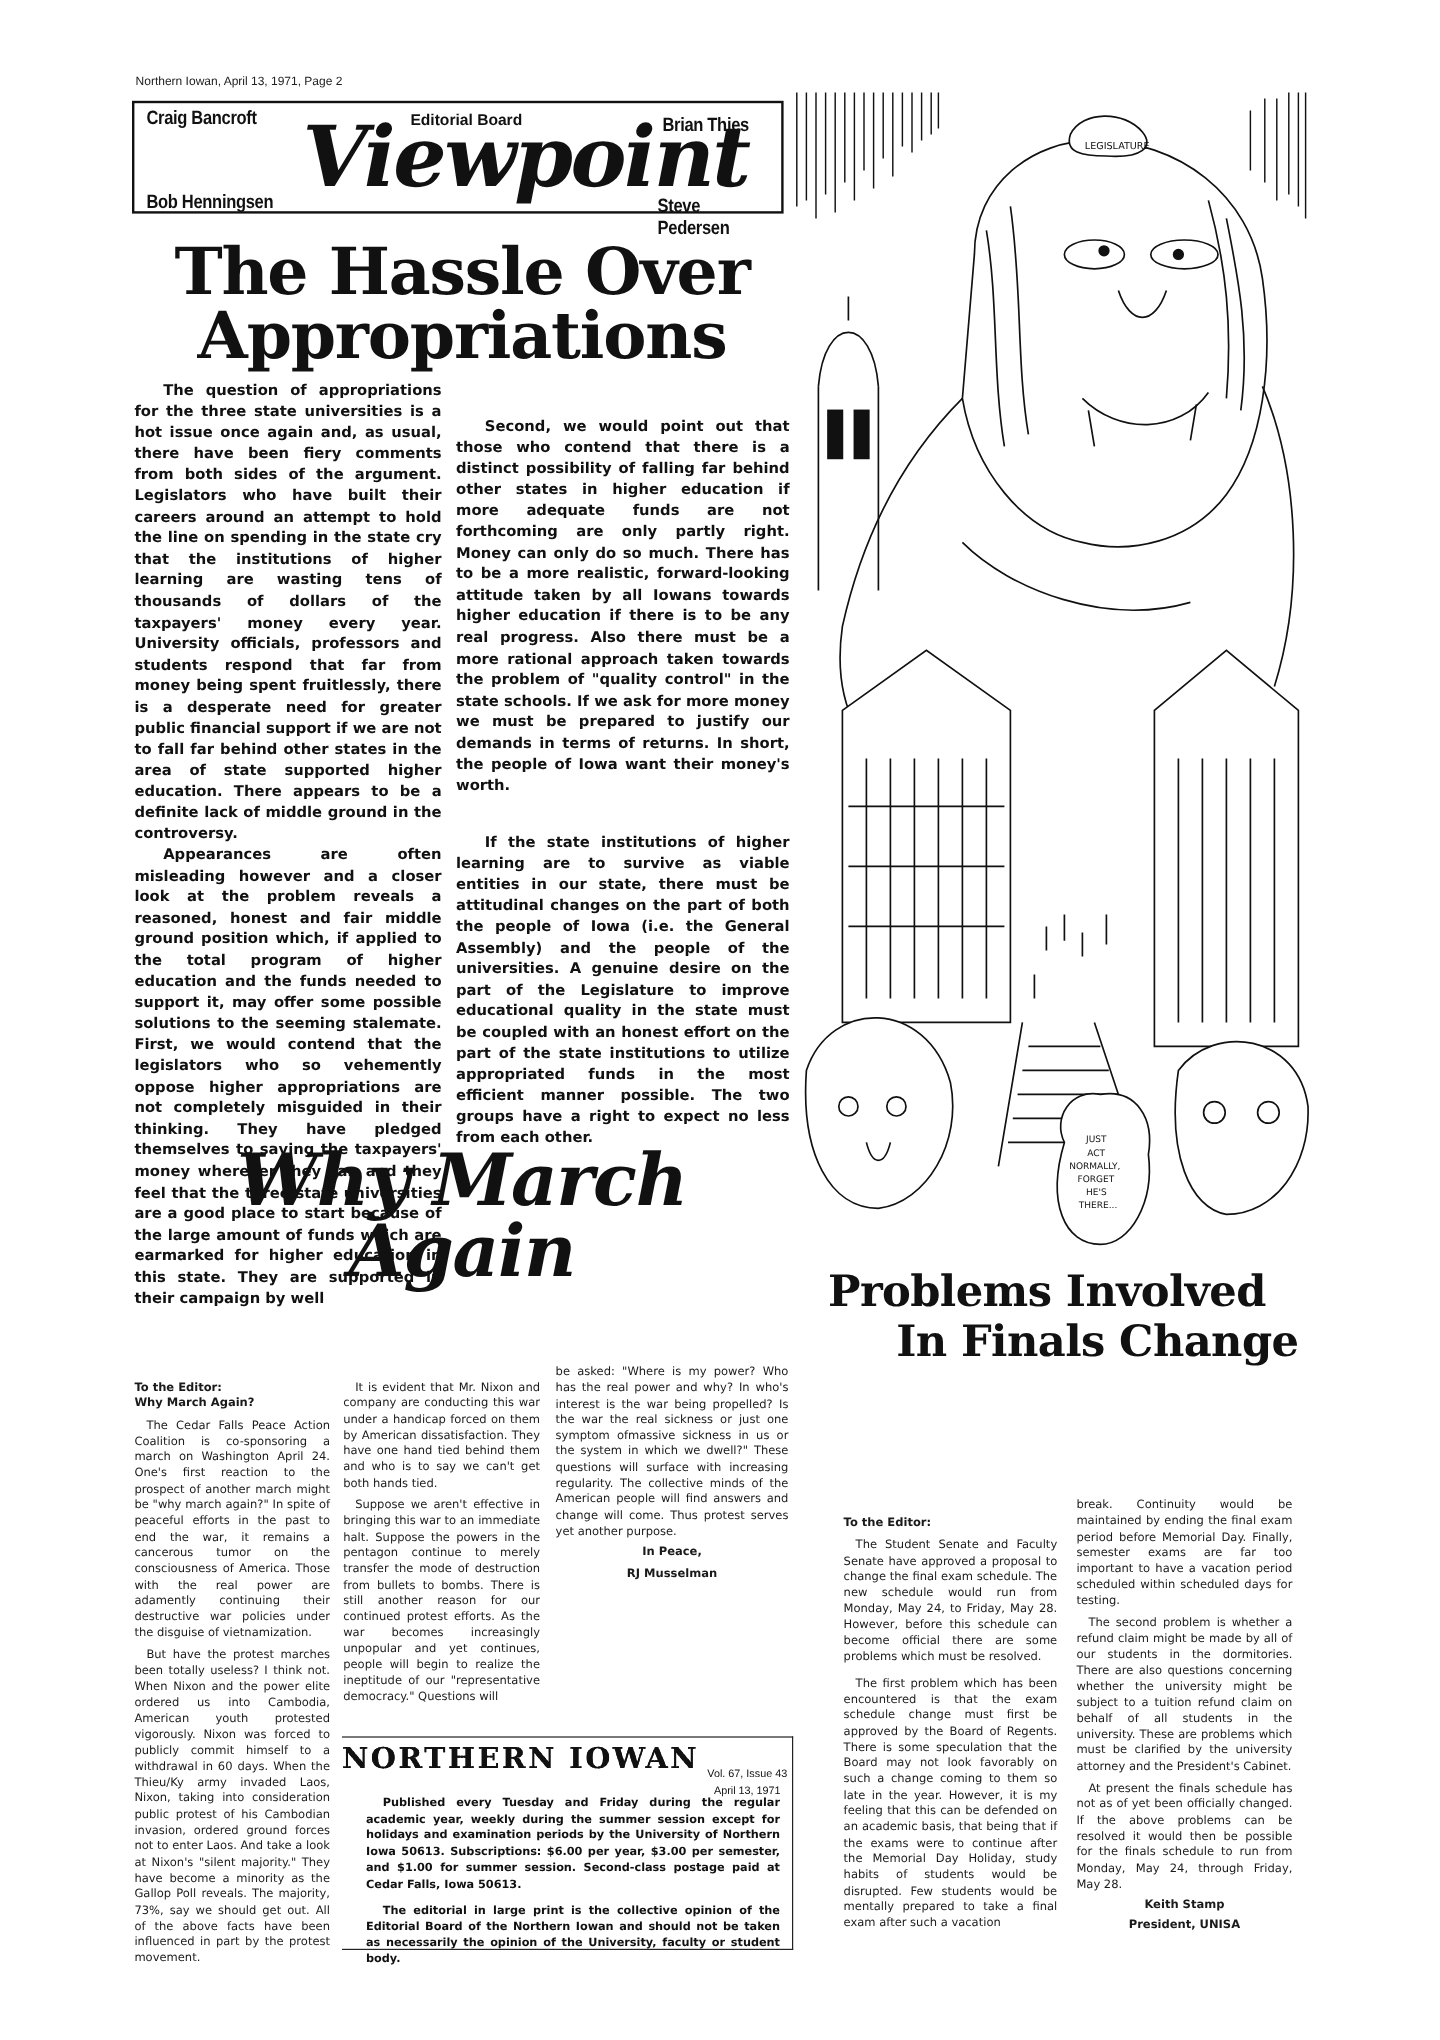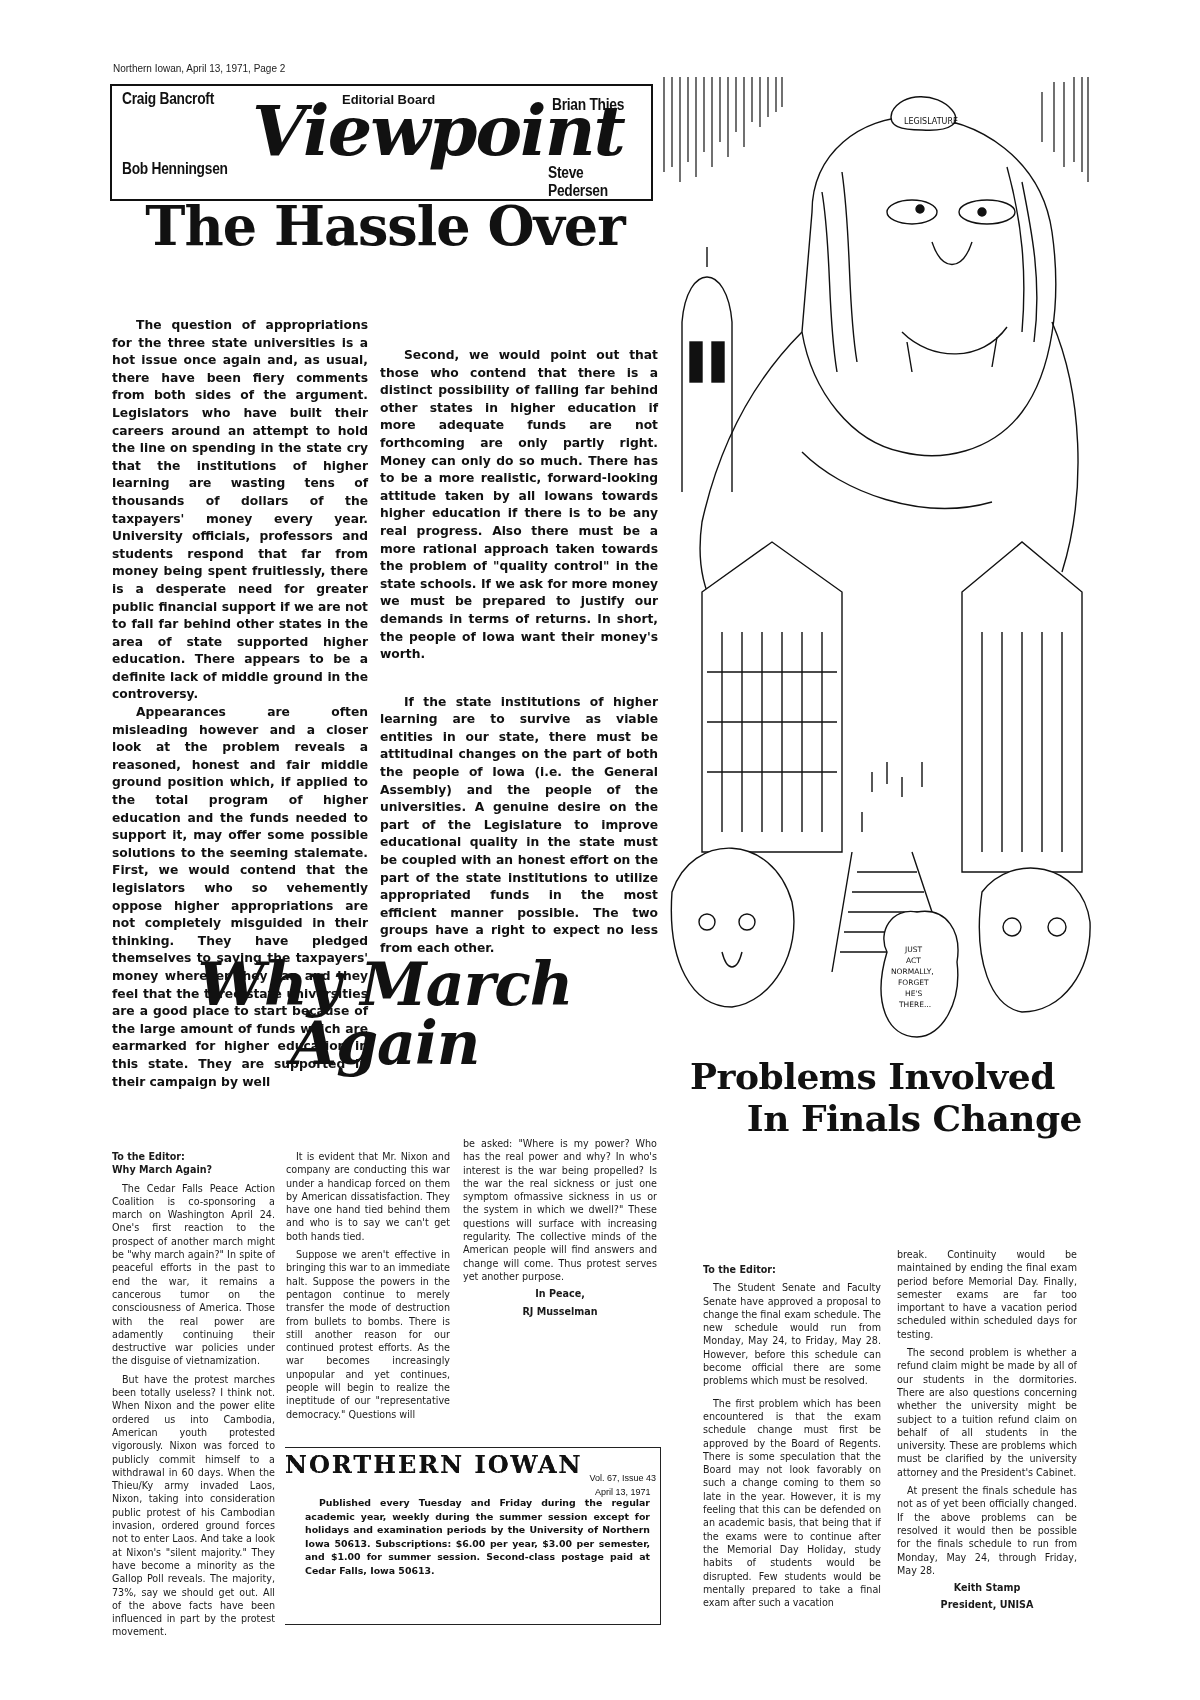--- a/index.html
+++ b/index.html
@@ -1,19 +1,19 @@
 <!DOCTYPE html>
 <html><head>
 <meta charset="utf-8">
 <style>
   html, body { margin:0; padding:0; background:#ffffff; }
   body { width:1200px; height:1700px; position:relative; overflow:hidden; color:#111; font-family:"DejaVu Sans", sans-serif; }
   .abs { position:absolute; }
   .folio { left:113px; top:63px; font-size:10px; font-family:"Liberation Sans", sans-serif; color:#222; }
-  .masthead { left:110px; top:84px; width:543px; height:117px; border:2px solid #111; box-sizing:border-box; }
+  .masthead { left:110px; top:84px; width:543px; height:94px; border:2px solid #111; box-sizing:border-box; }
   .mh-name { position:absolute; font-family:"Liberation Sans", sans-serif; font-weight:bold; font-size:16px; letter-spacing:-0.3px; transform:scaleX(0.86); transform-origin:left center; }
   .mh-board { position:absolute; left:230px; top:6px; font-family:"Liberation Sans", sans-serif; font-weight:bold; font-size:13px; }
   .mh-title { position:absolute; left:140px; top:10px; font-family:"DejaVu Serif", serif; font-style:italic; font-weight:bold; font-size:70px; letter-spacing:-2px; line-height:1; }
   .headline { font-family:"DejaVu Serif", serif; font-weight:bold; text-align:center; line-height:0.98; letter-spacing:-1px; }
   .h1 { left:110px; top:200px; width:550px; font-size:54px; }
   .col { font-family:"DejaVu Sans", sans-serif; text-align:justify; }
   .ed { font-weight:bold; font-size:12.3px; line-height:17.6px; }
   .ed p { margin:0; text-indent:24px; }
   .ed p + p { margin-top:0; }
   .ed p.gap { margin-top:30px; }
@@ -43,20 +43,21 @@
   <div class="mh-name" style="left:10px; top:4px;">Craig Bancroft</div>
   <div class="mh-board">Editorial Board</div>
   <div class="mh-name" style="left:440px; top:10px;">Brian Thies</div>
   <div class="mh-title">Viewpoint</div>
   <div class="mh-name" style="left:10px; top:74px;">Bob Henningsen</div>
   <div class="mh-name" style="left:436px; top:78px;">Steve Pedersen</div>
 </div>
 
 <div class="abs headline h1">
   <div>The Hassle Over</div>
+  <div>Appropriations</div>
 </div>
 
 <div class="abs col ed" style="left:112px; top:317px; width:256px;">
   <p>The question of appropriations for the three state universities is a hot issue once again and, as usual, there have been fiery comments from both sides of the argument. Legislators who have built their careers around an attempt to hold the line on spending in the state cry that the institutions of higher learning are wasting tens of thousands of dollars of the taxpayers' money every year. University officials, professors and students respond that far from money being spent fruitlessly, there is a desperate need for greater public financial support if we are not to fall far behind other states in the area of state supported higher education. There appears to be a definite lack of middle ground in the controversy.</p>
   <p>Appearances are often misleading however and a closer look at the problem reveals a reasoned, honest and fair middle ground position which, if applied to the total program of higher education and the funds needed to support it, may offer some possible solutions to the seeming stalemate. First, we would contend that the legislators who so vehemently oppose higher appropriations are not completely misguided in their thinking. They have pledged themselves to saving the taxpayers' money wherever they can and they feel that the three state universities are a good place to start because of the large amount of funds which are earmarked for higher education in this state. They are supported in their campaign by well</p>
 </div>
 <div class="abs col ed" style="left:380px; top:317px; width:278px;">
   <p class="gap">Second, we would point out that those who contend that there is a distinct possibility of falling far behind other states in higher education if more adequate funds are not forthcoming are only partly right. Money can only do so much. There has to be a more realistic, forward-looking attitude taken by all Iowans towards higher education if there is to be any real progress. Also there must be a more rational approach taken towards the problem of "quality control" in the state schools. If we ask for more money we must be prepared to justify our demands in terms of returns. In short, the people of Iowa want their money's worth.</p>
   <p class="gap">If the state institutions of higher learning are to survive as viable entities in our state, there must be attitudinal changes on the part of both the people of Iowa (i.e. the General Assembly) and the people of the universities. A genuine desire on the part of the Legislature to improve educational quality in the state must be coupled with an honest effort on the part of the state institutions to utilize appropriated funds in the most efficient manner possible. The two groups have a right to expect no less from each other.</p>
 </div>
@@ -80,20 +81,21 @@
 </div>
 
 <div class="abs ni-box">
   <div class="ni-logo">NORTHERN IOWAN</div>
   <div class="ni-vol">
     <div>Vol. 67, Issue 43</div>
     <div>April 13, 1971</div>
   </div>
   <div class="ni-text">
     <p>Published every Tuesday and Friday during the regular academic year, weekly during the summer session except for holidays and examination periods by the University of Northern Iowa 50613. Subscriptions: $6.00 per year, $3.00 per semester, and $1.00 for summer session. Second-class postage paid at Cedar Falls, Iowa 50613.</p>
+    <p>The editorial in large print is the collective opinion of the Editorial Board of the Northern Iowan and should not be taken as necessarily the opinion of the University, faculty or student body.</p>
   </div>
 </div>
 
 <div class="abs cartoon">
   <svg width="430" height="975" viewBox="0 0 430 975">
     <g stroke="#111" stroke-width="1.4" fill="none">
 
       <g stroke-width="1.2">
         <line x1="2" y1="5" x2="2" y2="100"></line>
           <line x1="10" y1="5" x2="10" y2="95"></line>

